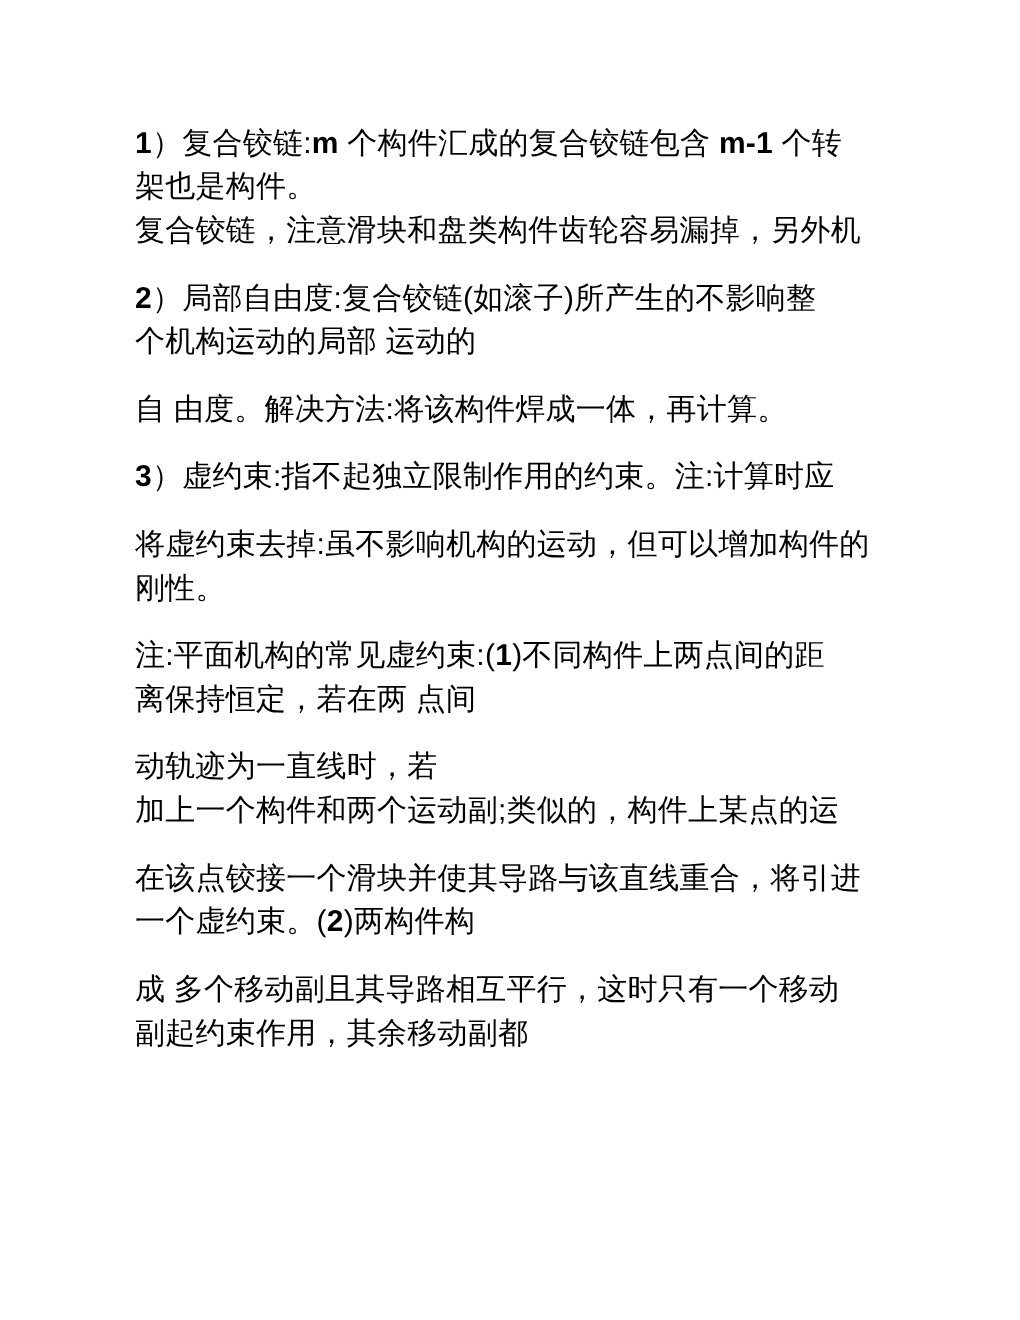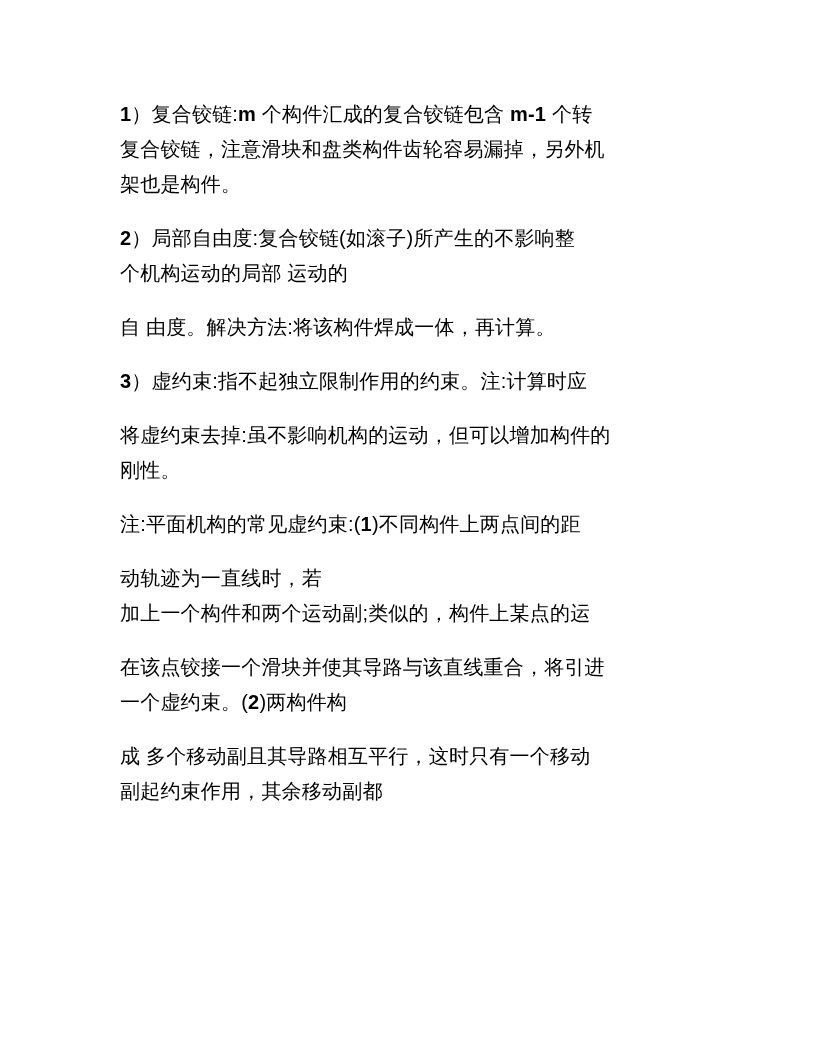--- a/index.html
+++ b/index.html
@@ -13,25 +13,25 @@
     background: #ffffff;
   }
   .page {
     position: relative;
     width: 816px;
     height: 1056px;
     background: #ffffff;
   }
   .content {
     position: absolute;
-    left: 120px;
+    left: 108px;
     top: 97px;
     width: 584px;
     font-family: "Liberation Sans", "DejaVu Sans", sans-serif;
-    font-size: 20px;
+    font-size: 24px;
     line-height: 35px;
     color: #000000;
     letter-spacing: 0.2px;
   }
   .para {
     margin: 0 0 19px 0;
     padding: 0;
   }
   .line {
     display: block;
@@ -40,39 +40,40 @@
   .seg { font-weight: normal; }
   .seg.bold { font-weight: bold; }
 </style>
 </head>
 <body>
 
 <div class="page">
   <div class="content" id="doc-content">
       <div class="para">
         <span class="line"><span class="seg bold">1</span><span class="seg">）复合铰链:</span><span class="seg bold">m</span><span class="seg"> 个构件汇成的复合铰链包含 </span><span class="seg bold">m-1</span><span class="seg"> 个转</span></span>
+        <span class="line"><span class="seg">架也是构件。</span></span>
         <span class="line"><span class="seg">复合铰链，注意滑块和盘类构件齿轮容易漏掉，另外机</span></span>
-        <span class="line"><span class="seg">架也是构件。</span></span>
       </div>
       <div class="para">
         <span class="line"><span class="seg bold">2</span><span class="seg">）局部自由度:复合铰链(如滚子)所产生的不影响整</span></span>
         <span class="line"><span class="seg">个机构运动的局部 运动的</span></span>
       </div>
       <div class="para">
         <span class="line"><span class="seg">自 由度。解决方法:将该构件焊成一体，再计算。</span></span>
       </div>
       <div class="para">
         <span class="line"><span class="seg bold">3</span><span class="seg">）虚约束:指不起独立限制作用的约束。注:计算时应</span></span>
       </div>
       <div class="para">
         <span class="line"><span class="seg">将虚约束去掉:虽不影响机构的运动，但可以增加构件的</span></span>
         <span class="line"><span class="seg">刚性。</span></span>
       </div>
       <div class="para">
         <span class="line"><span class="seg">注:平面机构的常见虚约束:(</span><span class="seg bold">1</span><span class="seg">)不同构件上两点间的距</span></span>
+        <span class="line"><span class="seg">离保持恒定，若在两 点间</span></span>
       </div>
       <div class="para">
         <span class="line"><span class="seg">动轨迹为一直线时，若</span></span>
         <span class="line"><span class="seg">加上一个构件和两个运动副;类似的，构件上某点的运</span></span>
       </div>
       <div class="para">
         <span class="line"><span class="seg">在该点铰接一个滑块并使其导路与该直线重合，将引进</span></span>
         <span class="line"><span class="seg">一个虚约束。(</span><span class="seg bold">2</span><span class="seg">)两构件构</span></span>
       </div>
       <div class="para">

